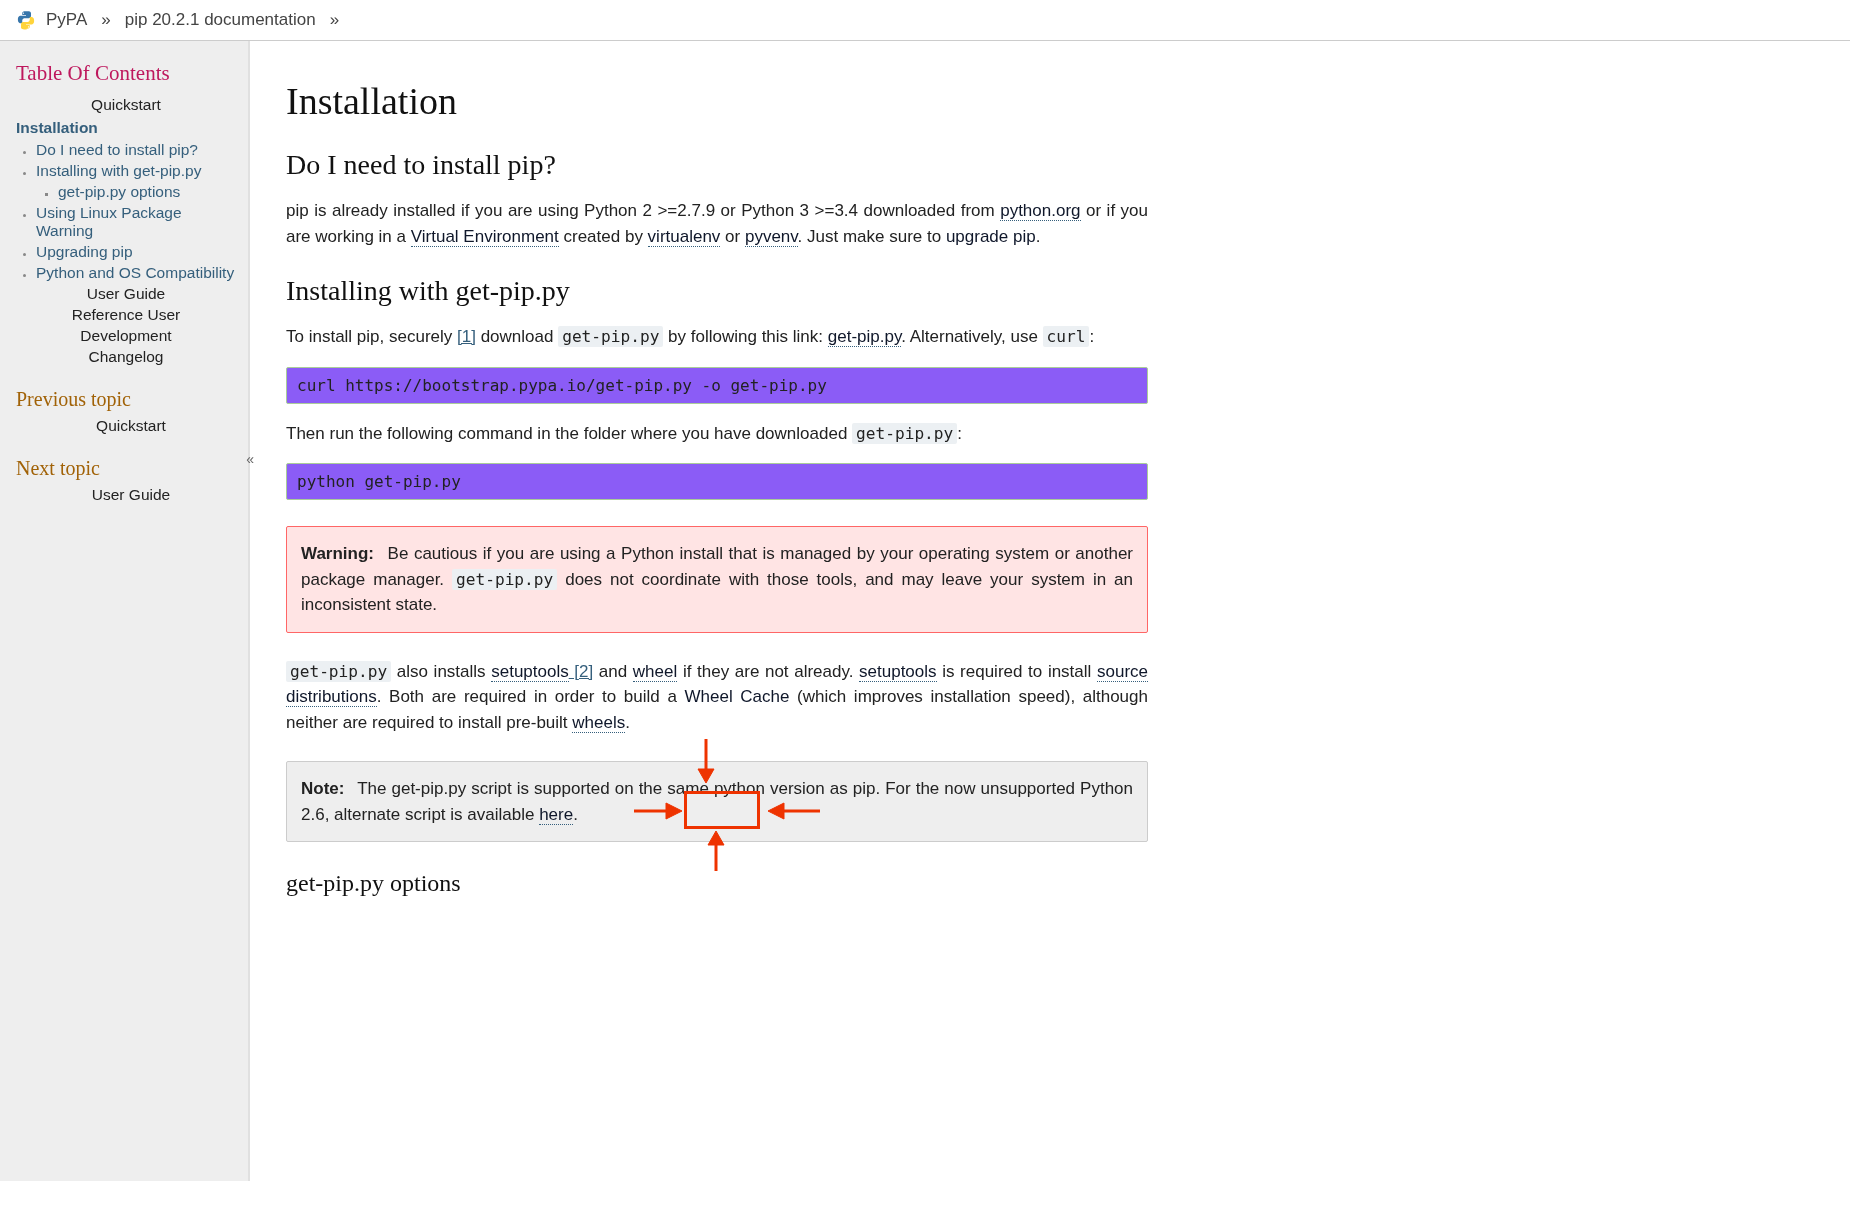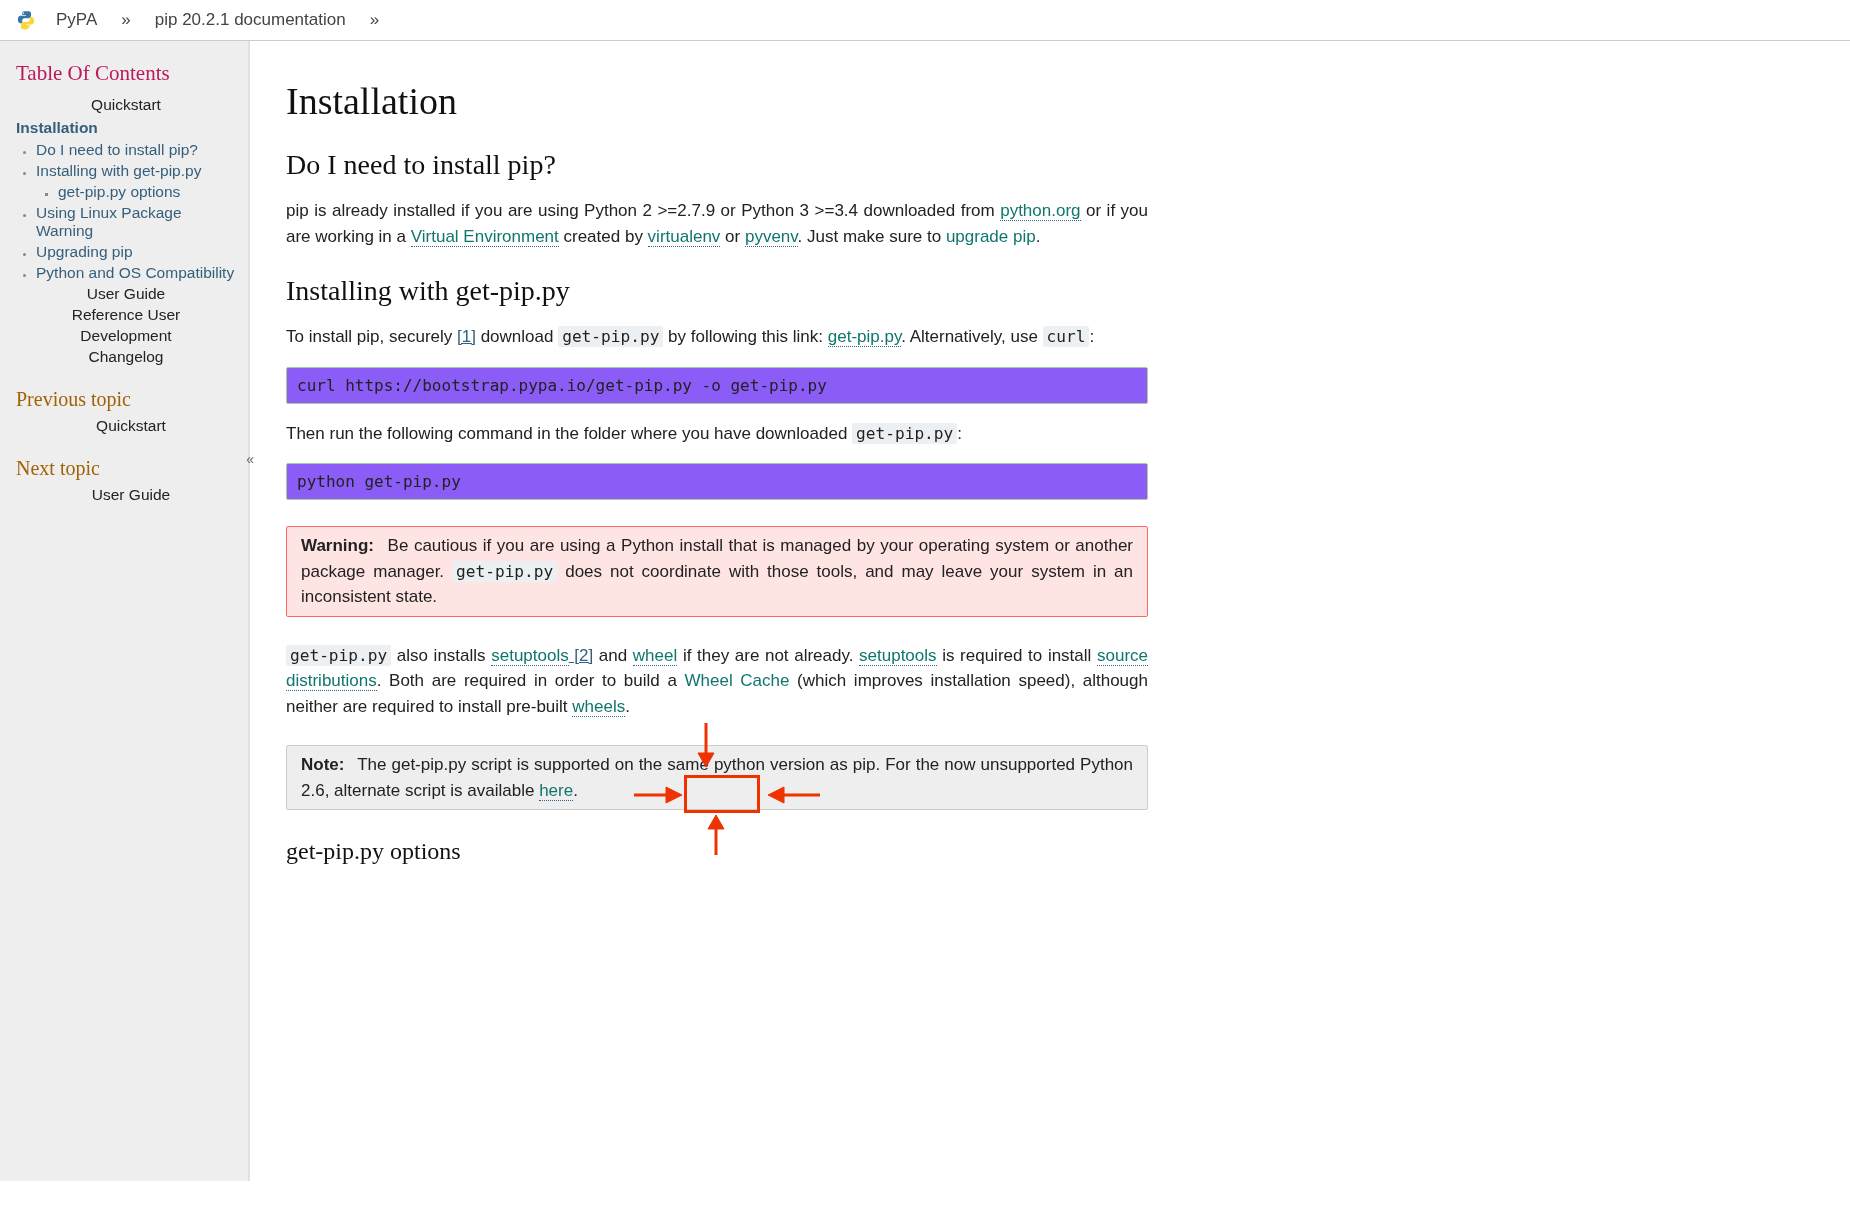--- a/index.html
+++ b/index.html
@@ -10,21 +10,21 @@
     color: #222;
     background: #fff;
   }
   .topbar {
     padding: 10px 16px;
     border-bottom: 1px solid #ccc;
     font-size: 17px;
     color: #444;
     display: flex;
     align-items: center;
-    gap: 20px;
+    gap: 10px;
   }
   .py-logo {
     width: 20px; height: 20px;
     display: inline-block;
   }
   .topbar a { color: #444; text-decoration: none; }
   .topbar .sep { margin: 0 4px; }
 
   .layout { display: flex; }
   .sidebar {
@@ -97,21 +97,21 @@
   }
   h3.sub {
     font-family: Georgia, serif;
     font-weight: 400;
     font-size: 24px;
     margin: 28px 0 0 0;
     color: #111;
   }
   p { line-height: 1.5; text-align: justify; font-size: 17px; }
 
-  a.link { color: #0f766e; text-decoration: none; }
+  a.link { color: #0f172a; text-decoration: none; }
   a.link.dotted { border-bottom: 1px dotted #355f7c; }
   .ref { color: #355f7c; }
 
   code, tt, .mono {
     font-family: "Menlo", "Consolas", monospace;
     font-size: 0.95em;
     background: #ecf0f3;
     padding: 1px 4px;
     border-radius: 2px;
   }
@@ -120,21 +120,21 @@
     border: 1px solid #aacc99;
     padding: 8px 10px;
     font-family: "Menlo", "Consolas", monospace;
     font-size: 16px;
     overflow-x: auto;
     border-radius: 2px;
     margin: 10px 0 16px 0;
   }
   .admonition {
     border: 1px solid;
-    padding: 6px 14px;
+    padding: 14px 14px;
     margin: 26px 0;
     border-radius: 2px;
     font-size: 17px;
     line-height: 1.5;
     text-align: justify;
   }
   .admonition.warning { background: #ffe4e4; border-color: #f66; }
   .admonition.note { background: #eee; border-color: #ccc; }
   .admonition .title { font-weight: bold; margin-right: 8px; }
 

